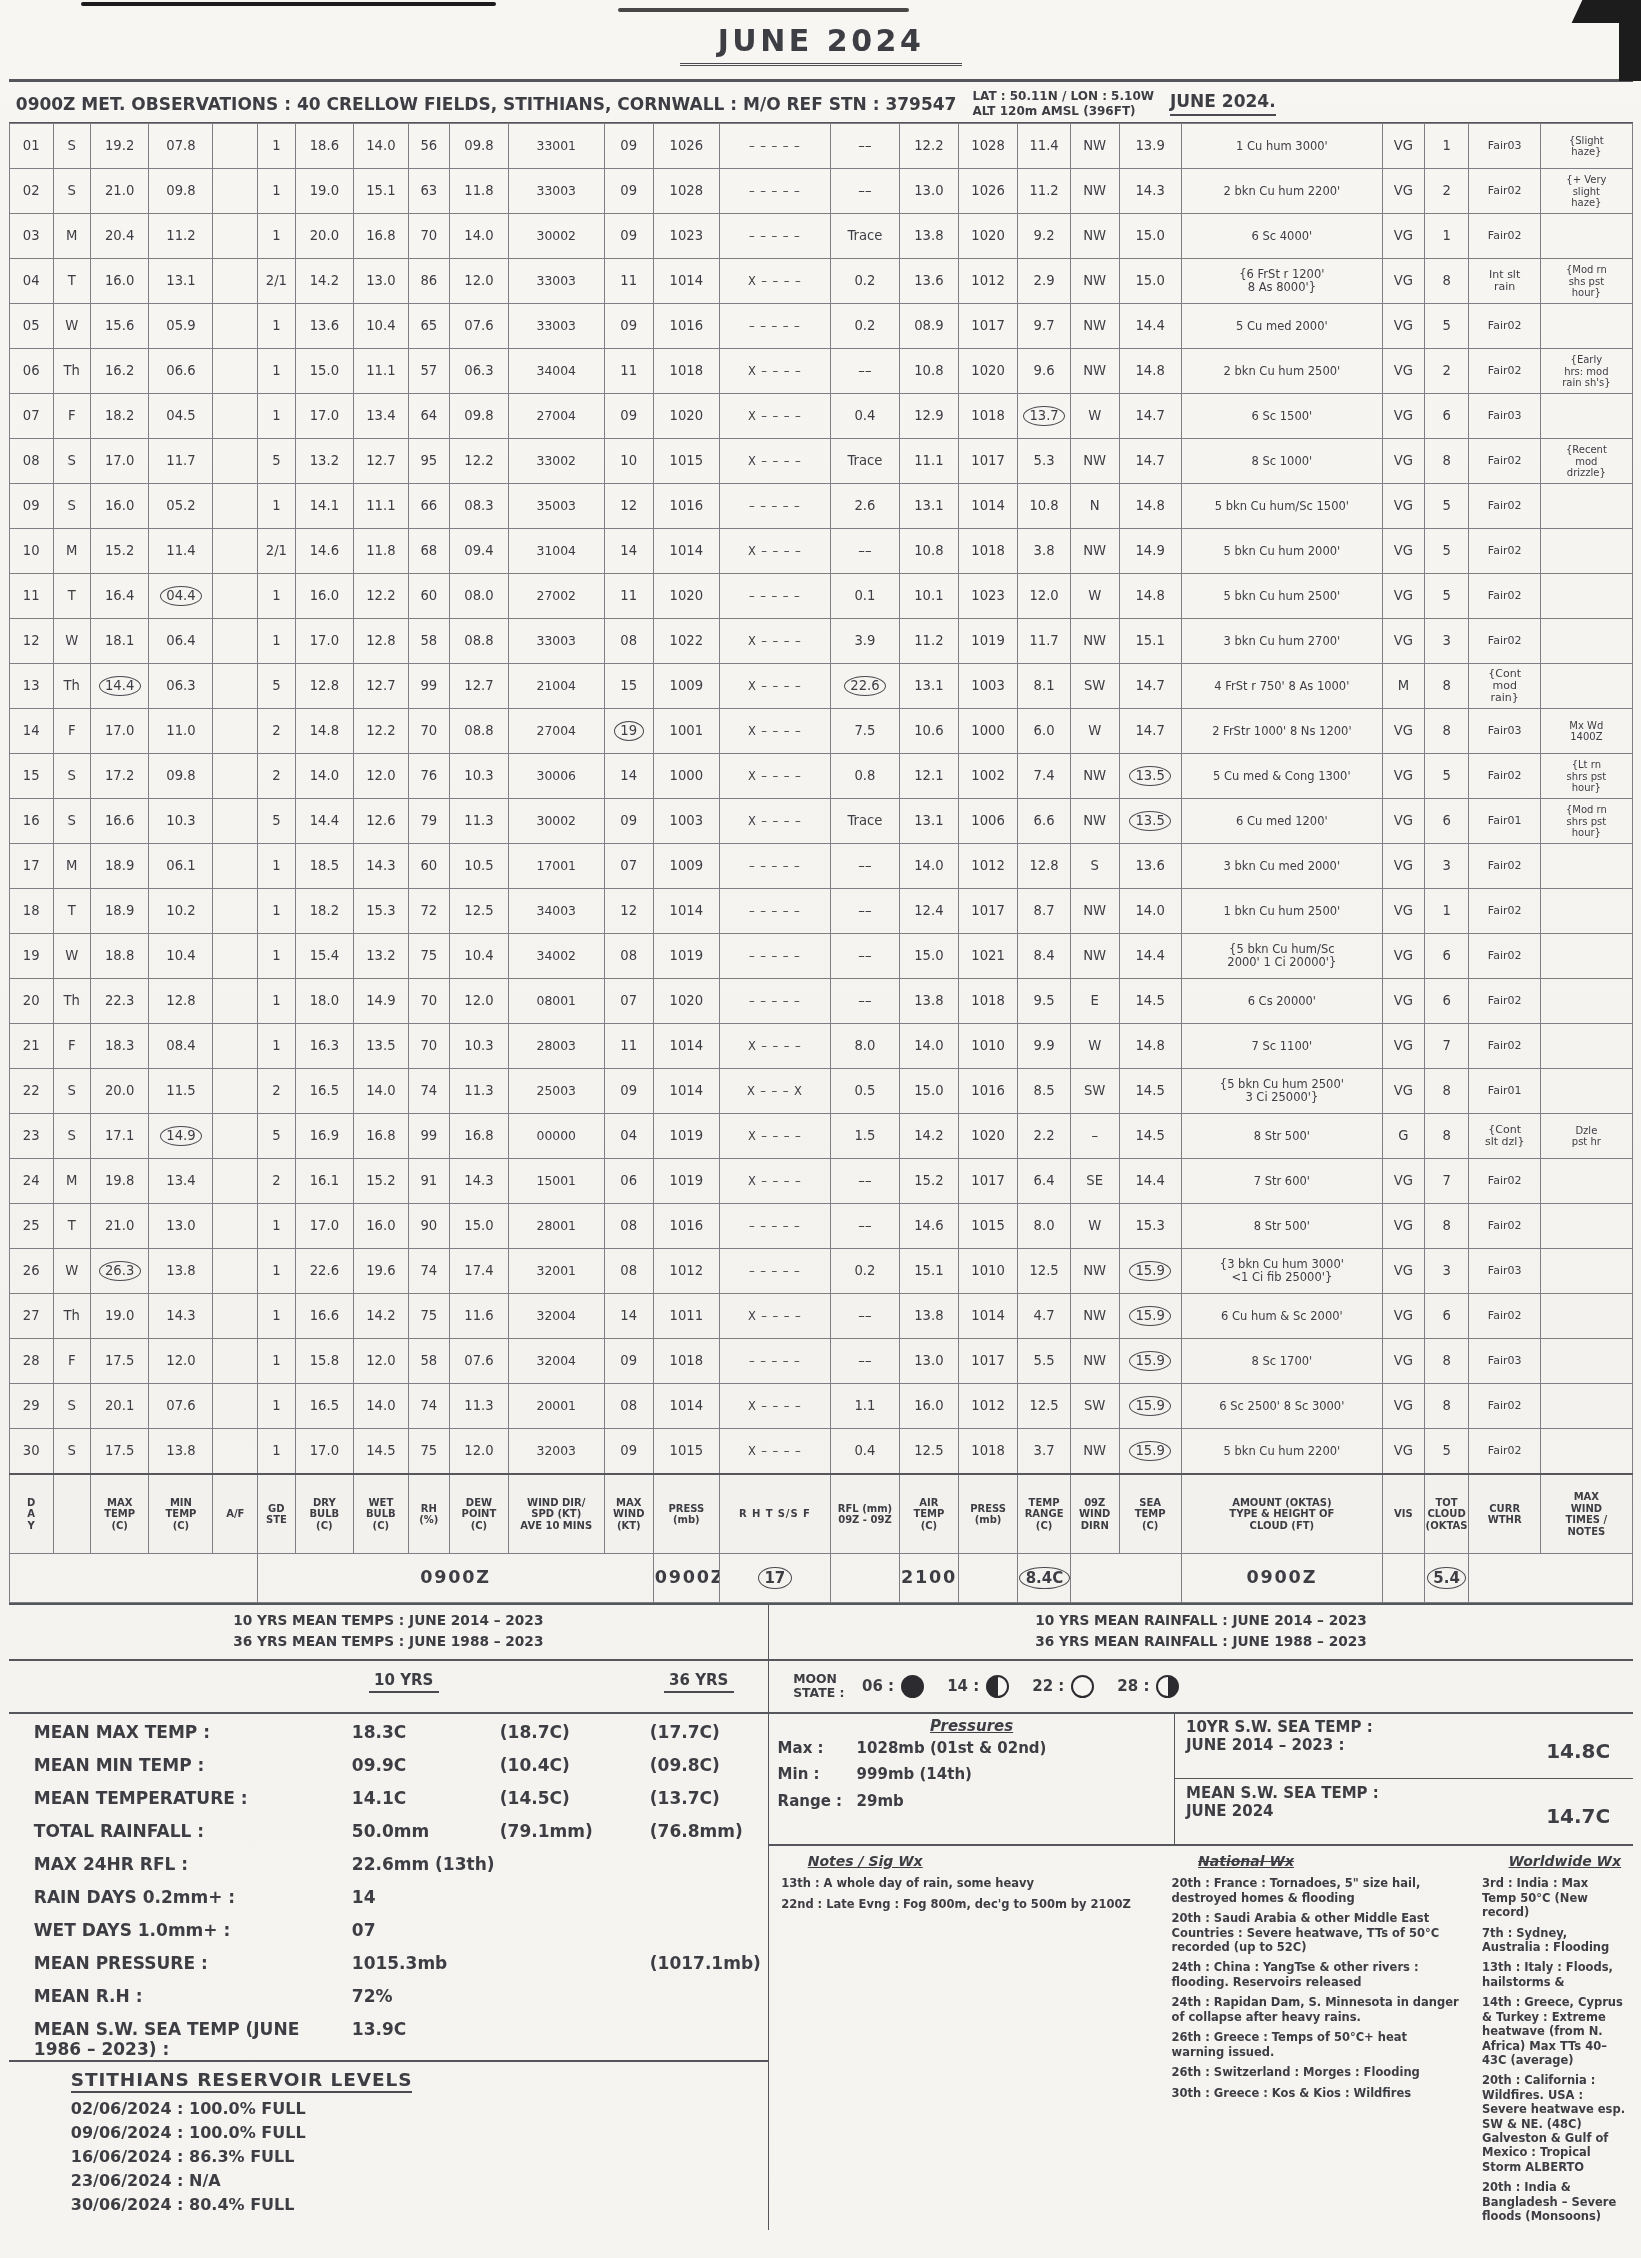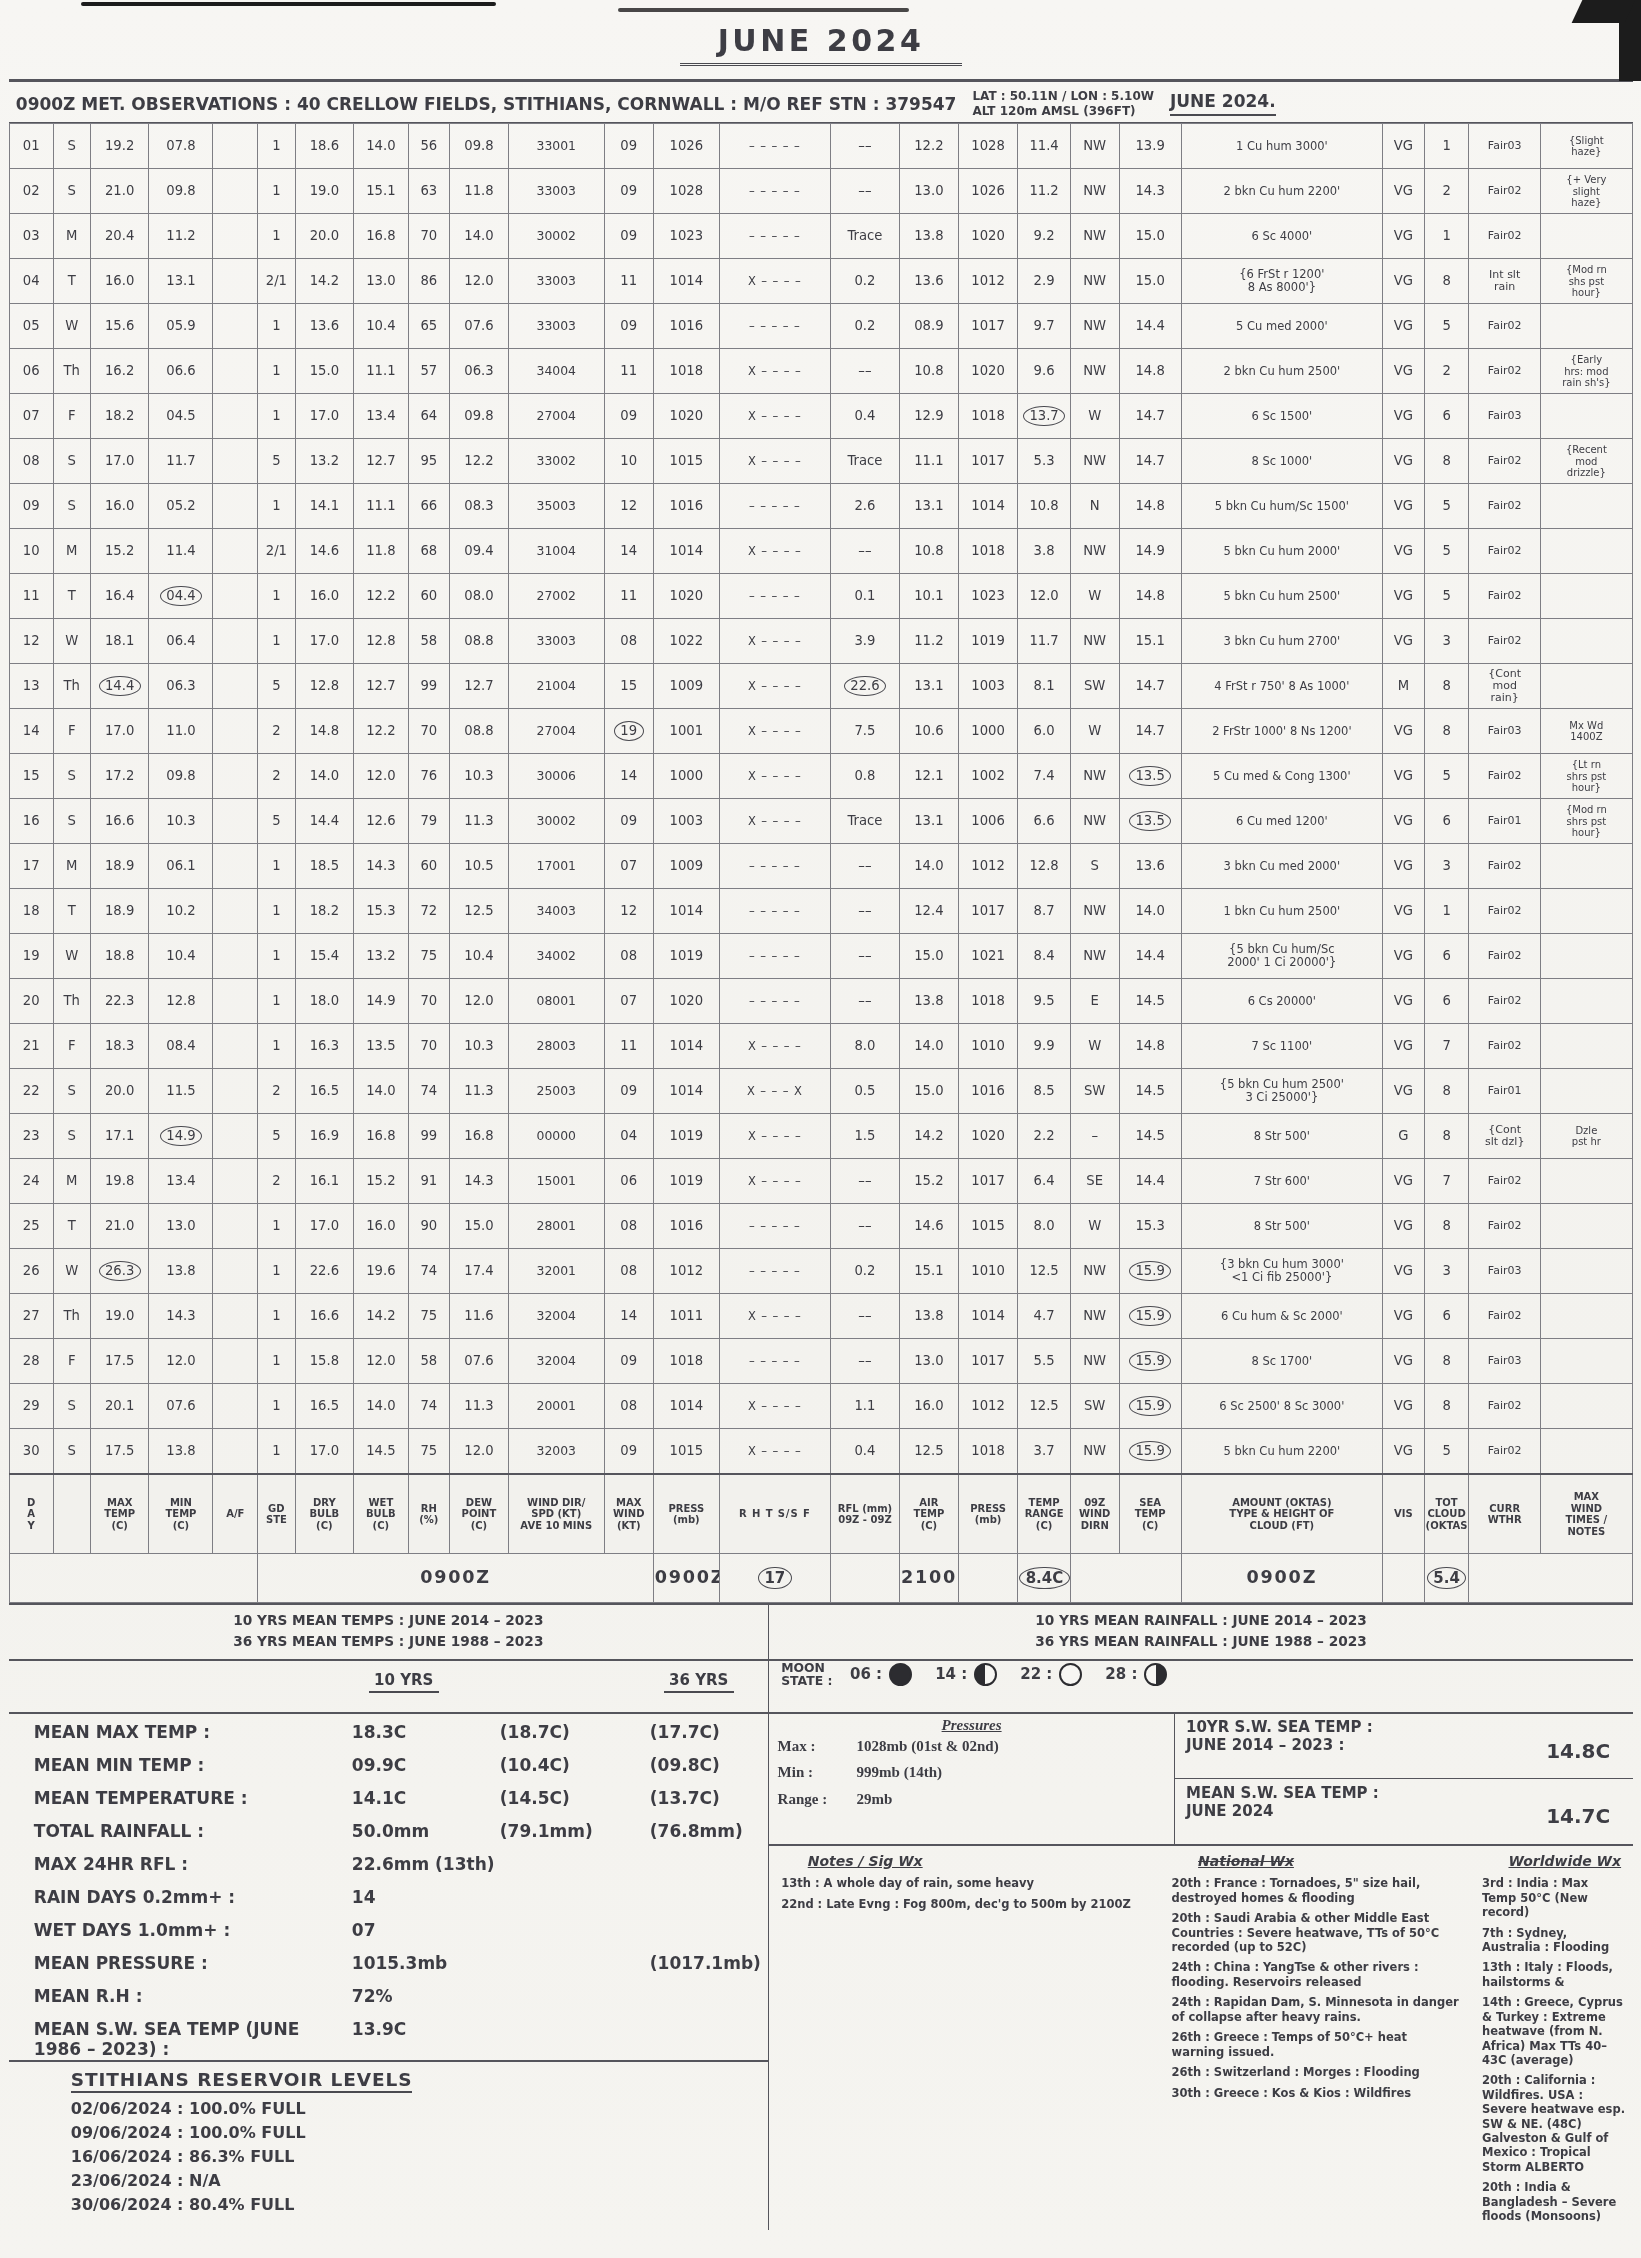--- a/index.html
+++ b/index.html
@@ -63,21 +63,21 @@
   tr.summary .circled{font-size:15px;letter-spacing:0;}
 
   .means{
     margin:0 8.8px;border-top:2.6px solid #55555c;border-bottom:2.6px solid #55555c;
     display:flex;font-size:13.7px;font-weight:bold;
   }
   .means>div{padding:5.3px 0 7px;line-height:1.5;}
   .means .m-left{width:759px;text-align:center;border-right:1.8px solid #55555c;}
   .means .m-right{flex:1;text-align:center;}
 
-  .submeans{margin:0 8.8px;display:flex;align-items:flex-start;border-bottom:2.6px solid #55555c;}
+  .submeans{margin:0 8.8px;display:flex;align-items:center;border-bottom:2.6px solid #55555c;gap:12px;}
   .tenyr{width:759px;position:relative;height:51px;border-right:1.8px solid #55555c;}
   .tenyr .lab10{position:absolute;left:360px;top:10.6px;font-size:15px;font-weight:bold;border-bottom:2.6px solid #4a4a50;padding:0 5.3px 1.8px;}
   .tenyr .lab36{position:absolute;left:655px;top:10.6px;font-size:15px;font-weight:bold;border-bottom:2.6px solid #4a4a50;padding:0 5.3px 1.8px;}
   .moonrow{flex:1;display:flex;align-items:center;gap:17.6px;padding-left:12.4px;font-size:15px;font-weight:bold;}
   .moonrow .mlabel{font-size:12.4px;line-height:1.1;}
   .moon-entry{display:flex;align-items:center;gap:7px;}
   .moon{width:23px;height:23px;border:2.6px solid #2c2c30;border-radius:50%;display:inline-block;box-sizing:border-box;}
   .moon.new{background:#2c2c30;}
   .moon.first{background:linear-gradient(90deg,#2c2c30 50%,#f7f6f3 50%);}
   .moon.full{background:#f7f6f3;}
@@ -90,21 +90,21 @@
   .stat-line .lbl{width:318px;}
   .stat-line .val{width:148px;}
   .stat-line .y10{width:150px;}
   .stat-line .y36{flex:1;}
   .reservoir{border-top:2.6px solid #55555c;padding:7px 0 0 62px;height:161px;}
   .reservoir .r-title{font-size:18.5px;font-weight:bold;letter-spacing:0.9px;border-bottom:2.6px solid #4a4a50;display:inline-block;padding-bottom:1.8px;margin-bottom:5.3px;}
   .reservoir .r-item{font-size:16px;font-weight:bold;height:24px;}
 
   .right-col{flex:1;display:flex;flex-direction:column;}
   .right-top{display:flex;border-bottom:2.6px solid #55555c;height:132px;}
-  .pressures{width:388px;padding:3.5px 8.8px;font-family:Liberation Serif, serif;}
+  .pressures{width:388px;padding:3.5px 8.8px;}
   .pressures .p-title{font-size:15px;font-weight:bold;font-style:italic;text-decoration:underline;text-align:center;margin-bottom:3.5px;}
   .pressures .p-row{font-size:15px;font-weight:bold;height:26.5px;display:flex;}
   .pressures .p-row .pl{width:79px;}
   .sea-boxes{flex:1;border-left:1.8px solid #55555c;display:flex;flex-direction:column;}
   .sea-box{flex:1;padding:4.4px 10.6px;font-size:15px;font-weight:bold;position:relative;}
   .sea-box + .sea-box{border-top:1.8px solid #55555c;}
   .sea-box .sv{position:absolute;right:23px;top:25px;font-size:20px;}
   .notes-row{flex:1;display:flex;}
   .notes-col{padding:5.3px 7px 0 12.4px;overflow:hidden;}
   .notes-col.nc1{width:371px;}

